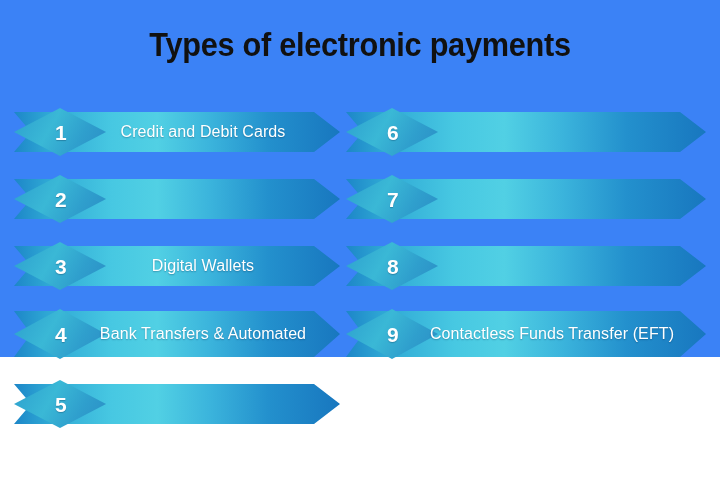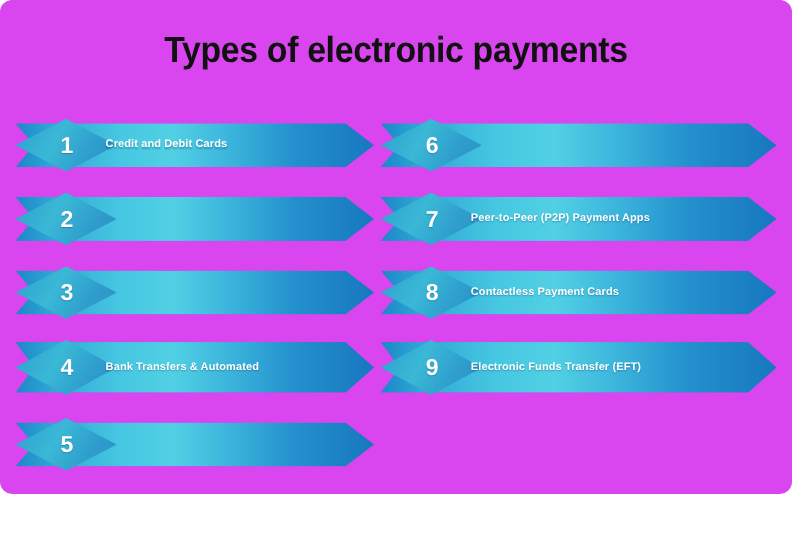--- a/index.html
+++ b/index.html
@@ -11,25 +11,24 @@
   body {
     width: 720px;
     height: 503px;
     overflow: hidden;
     font-family: "Liberation Sans", "DejaVu Sans", sans-serif;
     position: relative;
   }
 
   #page {
     width: 720px;
-    height: 449px;
+    height: 357px;
     position: relative;
-    background: #d946ef;
+    background: #3b82f6;
     box-sizing: border-box;
-    border-radius: 11px;
   }
 
   
   .title {
     position: absolute;
     top: 26px;
     left: 0;
     width: 720px;
     text-align: center;
     font-family: "Liberation Sans", "DejaVu Sans", sans-serif;
@@ -131,23 +130,24 @@
 
   
   .label {
     position: absolute;
     left: 78px;
     right: 26px;
     top: 0;
     height: 48px;
     display: flex;
     align-items: center;
+    justify-content: center;
     color: #ffffff;
-    font-size: 10px;
-    font-weight: bold;
+    font-size: 16px;
+    font-weight: normal;
     line-height: 1.25;
     text-align: center;
     letter-spacing: 0.1px;
     text-shadow: 0 1px 1.5px rgba(0,45,80,0.35);
     padding: 0 4px;
     box-sizing: border-box;
   }
   .row.tall .label {
     height: 50px;
   }
@@ -227,20 +227,23 @@
         <div class="diamond">
           <span class="num">2</span>
         </div>
       </div>
 
       <div class="row">
         <div class="bar"></div>
         <div class="diamond">
           <span class="num">3</span>
         </div>
+        <div class="label">
+          <span>Digital Wallets</span>
+        </div>
       </div>
 
       <div class="row tall">
         <div class="bar"></div>
         <div class="diamond">
           <span class="num">4</span>
         </div>
         <div class="label">
           <span>
             <span>Bank Transfers &amp; Automated</span>
@@ -264,42 +267,36 @@
         <div class="diamond">
           <span class="num">6</span>
         </div>
       </div>
 
       <div class="row">
         <div class="bar"></div>
         <div class="diamond">
           <span class="num">7</span>
         </div>
+      </div>
+
+      <div class="row">
+        <div class="bar"></div>
+        <div class="diamond">
+          <span class="num">8</span>
+        </div>
+      </div>
+
+      <div class="row tall">
+        <div class="bar"></div>
+        <div class="diamond">
+          <span class="num">9</span>
+        </div>
         <div class="label">
-          <span>Peer-to-Peer (P2P) Payment Apps</span>
-        </div>
-      </div>
-
-      <div class="row">
-        <div class="bar"></div>
-        <div class="diamond">
-          <span class="num">8</span>
-        </div>
-        <div class="label">
-          <span>Contactless Payment Cards</span>
-        </div>
-      </div>
-
-      <div class="row tall">
-        <div class="bar"></div>
-        <div class="diamond">
-          <span class="num">9</span>
-        </div>
-        <div class="label">
-          <span>Electronic Funds Transfer (EFT)</span>
+          <span>Contactless Funds Transfer (EFT)</span>
         </div>
       </div>
 
 
     </div>
   </div>
 
 
 </div>
 

